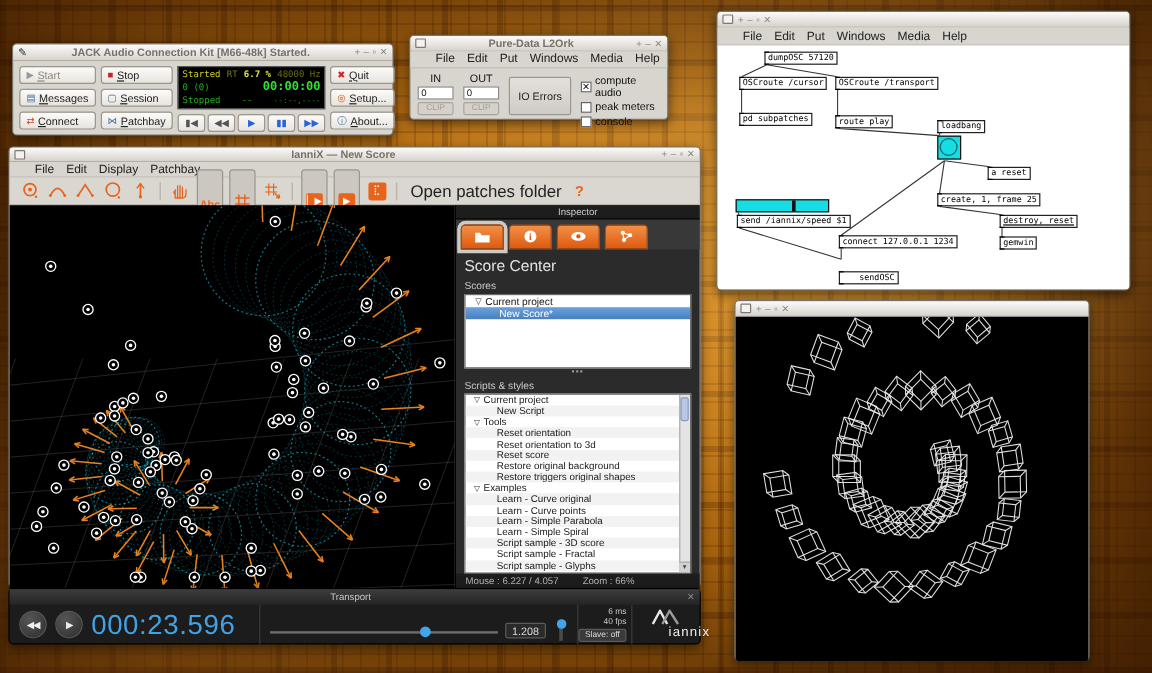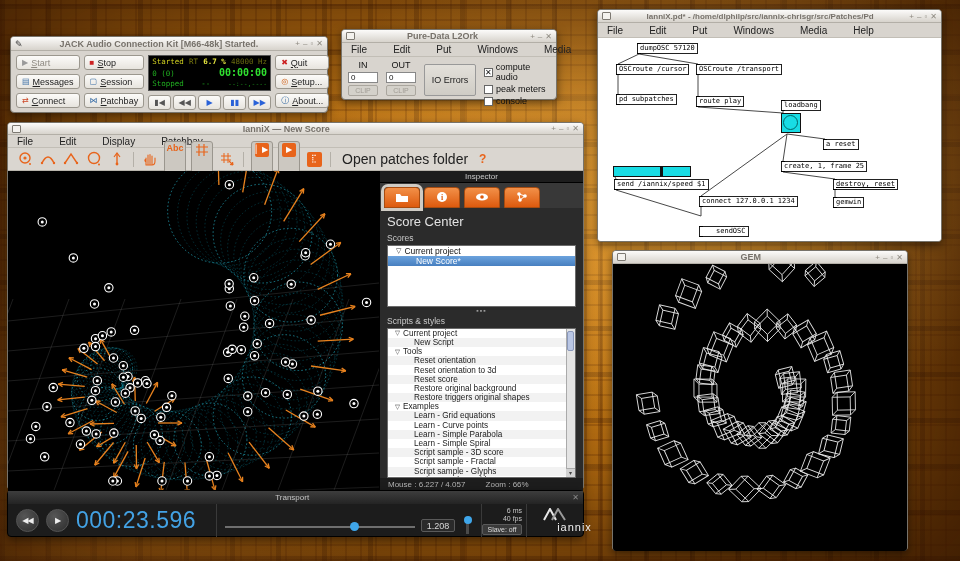--- a/index.html
+++ b/index.html
@@ -18,21 +18,21 @@
 }
 
 .win { position:absolute; background:#d8d4ce; border:1px solid #77736b; border-radius:4px; box-shadow:0 3px 10px rgba(0,0,0,.5); }
 .tbar { height:14px; display:flex; align-items:center; padding:0 4px; gap:4px;
   background:linear-gradient(#fcfbfa,#d7d3cc); border-bottom:1px solid #b3afa7; border-radius:3px 3px 0 0;
   font-size:9px; font-weight:bold; color:#76716a; }
 .tbar .ttl { flex:1; text-align:center; white-space:nowrap; overflow:hidden; }
 .tbar .wbtns { display:flex; gap:3px; font-size:8px; font-weight:normal; color:#8d8980; }
 .tbar .wbtns span { cursor:default; }
 .win-icon { width:9px; height:8px; border:1px solid #7d7972; background:#f4f2ee; border-radius:1px; }
-.menubar { display:flex; gap:16px; padding:0 4px; height:14px; align-items:center; background:#d8d4ce; border-bottom:1px solid #c2beb6; }
+.menubar { display:flex; gap:0; padding:0 16px; height:14px; align-items:center; background:#d8d4ce; border-bottom:1px solid #c2beb6; }
 .menubar span { font-size:10px; color:#222; padding:0 5px; }
 
 #jack-body { display:flex; gap:4px; padding:4px 5px; }
 .jcol { display:flex; flex-direction:column; gap:4px; }
 .jbtn { height:15px; display:flex; align-items:center; gap:3px; padding:0 5px;
   background:linear-gradient(#fcfbf9,#e7e4de); border:1px solid #9b978e; border-radius:3px; font-size:9px; color:#222; }
 .jbtn .ico { font-size:8px; line-height:8px; }
 .jbtn .lbl { display:inline-block; }
 .jbtn .lbl::first-letter { text-decoration:underline; }
 .jbtn.dis { color:#8e8a82; }
@@ -58,21 +58,21 @@
 .pdobj::before { content:''; position:absolute; top:-1px; left:-1px; width:4px; height:1px; background:#000; }
 .pdobj::after { content:''; position:absolute; bottom:-1px; left:-1px; width:4px; height:1px; background:#000; }
 #pd-bang { position:absolute; width:20px; height:20px; background:#18dce4; border:1.5px solid #111; }
 #pd-bang .bngc { position:absolute; left:1px; top:1px; width:15px; height:15px; border:1px solid #066; border-radius:50%; background:#18dce4; }
 #pd-hslider { position:absolute; width:78px; height:11px; background:#18dce4; border:1px solid #111; }
 #pd-hslider .hnd { position:absolute; left:60%; top:0; width:3px; height:100%; background:#111; }
 
 #ix-toolbar { height:23px; display:flex; align-items:center; gap:5px; padding:0 8px; background:#dad6d0; border-bottom:1px solid #b8b4ac; }
 .ticon { width:18px; height:18px; display:flex; align-items:center; justify-content:center; }
 .tsep { width:1px; height:15px; background:#b4b0a8; margin:0 2px; }
-.tbtn { border:1px solid #9a968e; background:#ccc8c1; border-radius:3px; padding:1px; display:flex; align-items:flex-start; justify-content:center; width:22px; height:36px; }
+.tbtn { border:1px solid #9a968e; background:#ccc8c1; border-radius:3px; padding:1px; display:flex; align-items:flex-end; justify-content:center; width:22px; height:36px; }
 .abc { color:#e8641b; font-weight:bold; font-size:9px; }
 .osq { width:14px; height:14px; background:#e8641b; border-radius:2px; display:flex; align-items:center; justify-content:center; color:#fff; font-size:8px; line-height:8px; }
 #open-patches { font-size:14px; color:#222; margin-left:4px; }
 #ix-help { color:#e8641b; font-weight:bold; font-size:12px; margin-left:6px; }
 #ix-content { display:flex; height:320px; }
 #score-wrap { width:371px; height:320px; background:#000; position:relative; }
 #inspector { width:204px; height:320px; background:#2b2b2b; border-left:1px solid #000; display:flex; flex-direction:column; }
 #insp-header { height:12px; background:#1d1d1d; color:#c9c9c9; font-size:8px; text-align:center; line-height:12px; border-bottom:1px solid #000; }
 #insp-tabs { height:26px; background:#383838; display:flex; align-items:flex-end; padding:0 4px; gap:4px; }
 .itab { width:36px; height:21px; background:linear-gradient(#f29048,#dd5a0e); border:1px solid #a84c10; border-radius:4px 4px 0 0; display:flex; align-items:center; justify-content:center; }
@@ -262,21 +262,20 @@
             <span class="chk"></span>
             <span>console</span>
           </div>
       </div>
     </div>
   </div>
 
   <div class="win" id="patch-win" style="left:597px; top:9px; width:345px; height:233px;">
     <div class="tbar" style="height:13px;">
       <span class="win-icon"></span>
-      <span class="ttl" style="font-size:8px;">IanniX.pd* - /home/dlphilp/src/iannix-chrisgr/src/Patches/Pd</span>
       <span class="wbtns">
         <span>+</span>
         <span>–</span>
         <span>▫</span>
         <span>✕</span>
       </span>
     </div>
     <div class="menubar" style="height:15px; background:#d8d4ce;">
       <span>File</span>
       <span>Edit</span>
@@ -848,21 +847,21 @@
                 <span>Restore original background</span>
               </div>
               <div class="srow alt">
                 <span>Restore triggers original shapes</span>
               </div>
               <div class="srow grp">
                 <span class="tri">▽</span>
                 <span>Examples</span>
               </div>
               <div class="srow alt">
-                <span>Learn - Grid equations</span>
+                <span>Learn - Curve original</span>
               </div>
               <div class="srow">
                 <span>Learn - Curve points</span>
               </div>
               <div class="srow alt">
                 <span>Learn - Simple Parabola</span>
               </div>
               <div class="srow">
                 <span>Learn - Simple Spiral</span>
               </div>
@@ -929,21 +928,20 @@
           <path d="M10 12 L16 1 L23 12" stroke="#9a9a9a" stroke-width="2" fill="none"></path>
         </svg>
         <span class="bname">iannix</span>
       </div>
     </div>
   </div>
 
   <div class="win" id="gem-win" style="left:612px; top:250px; width:296px; height:301px;">
     <div class="tbar" style="height:13px;">
       <span class="win-icon"></span>
-      <span class="ttl">GEM</span>
       <span class="wbtns">
         <span>+</span>
         <span>–</span>
         <span>▫</span>
         <span>✕</span>
       </span>
     </div>
     <div id="gem-canvas">
       <svg id="gem-svg" width="294" height="286">
           <g transform="translate(170.8171466091497,115.7842372763649) rotate(-14)">

